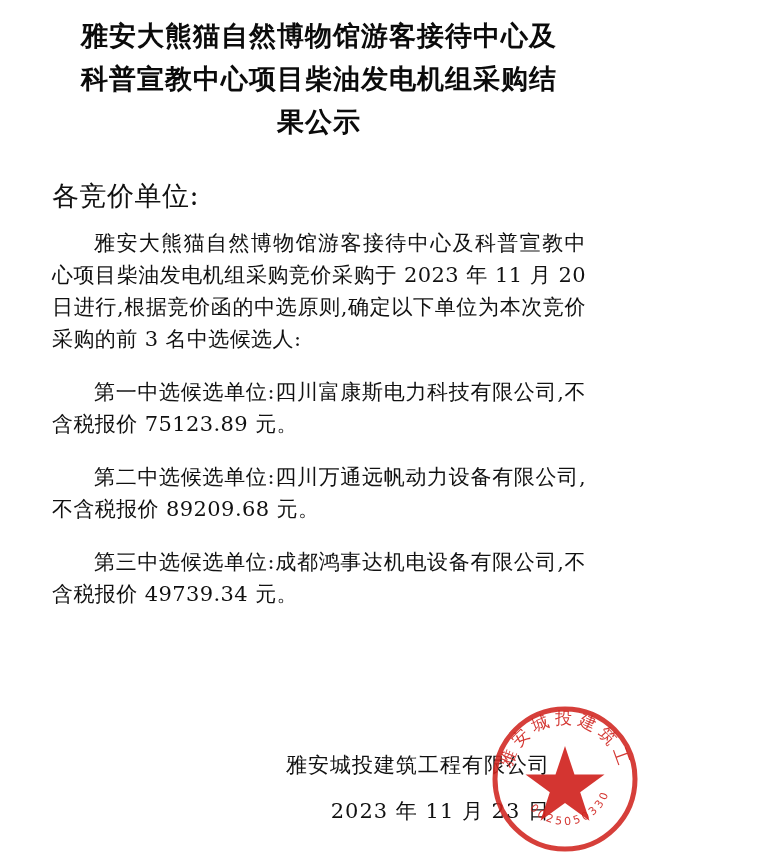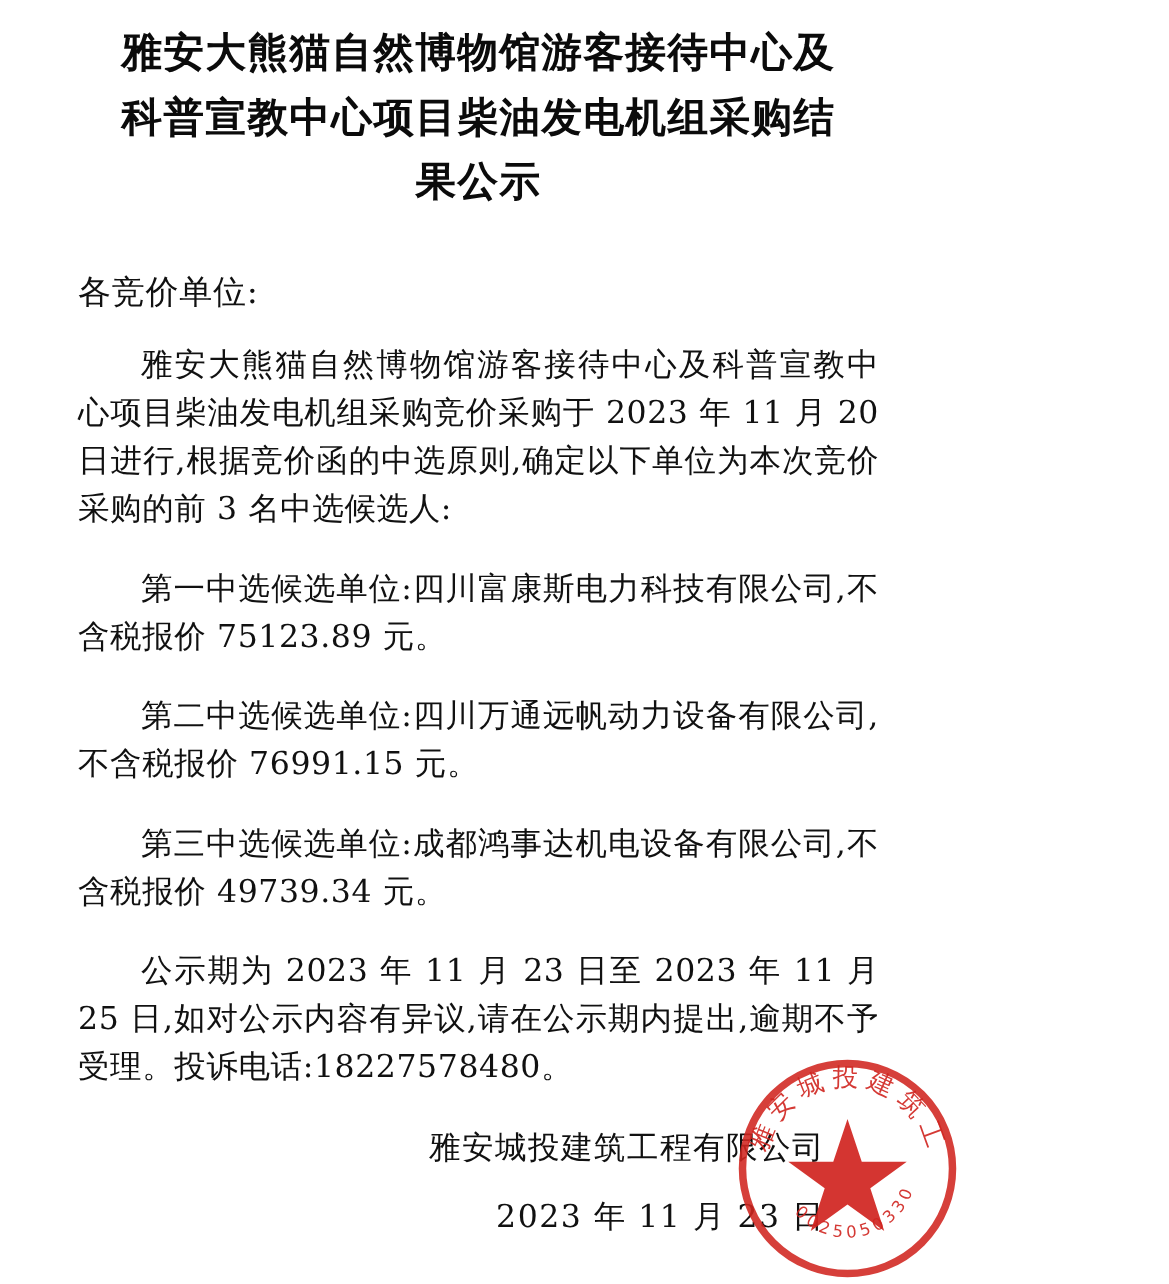--- a/index.html
+++ b/index.html
@@ -26,21 +26,21 @@
     text-align: center;
     font-size: 27px;
     font-weight: bold;
     line-height: 43px;
     letter-spacing: 1px;
     padding-top: 14px;
     margin: 0 22px;
     color: #0b0b0b;
   }
   .salutation {
-    font-size: 22px;
+    font-size: 27px;
     line-height: 34px;
     margin-top: 36px;
     letter-spacing: 0.5px;
   }
   .para {
     font-size: 21px;
     line-height: 32px;
     text-align: justify;
     text-justify: inter-ideograph;
     letter-spacing: 0.4px;
@@ -78,23 +78,22 @@
 <body>
 
 <div class="page">
 
   <h1 class="doc-title">雅安大熊猫自然博物馆游客接待中心及科普宣教中心项目柴油发电机组采购结果公示</h1>
 
   <div class="salutation">各竞价单位:</div>
 
   <p class="para">雅安大熊猫自然博物馆游客接待中心及科普宣教中心项目柴油发电机组采购竞价采购于 2023 年 11 月 20 日进行,根据竞价函的中选原则,确定以下单位为本次竞价采购的前 3 名中选候选人:</p>
   <p class="para tight">第一中选候选单位:四川富康斯电力科技有限公司,不含税报价 75123.89 元。</p>
-  <p class="para tight">第二中选候选单位:四川万通远帆动力设备有限公司,不含税报价 76991.15 元。</p>
+  <p class="para tight">第二中选候选单位:四川万通远帆动力设备有限公司,不含税报价 89209.68 元。</p>
   <p class="para tight">第三中选候选单位:成都鸿事达机电设备有限公司,不含税报价 49739.34 元。</p>
-  <p class="para tight">公示期为 2023 年 11 月 23 日至 2023 年 11 月 25 日,如对公示内容有异议,请在公示期内提出,逾期不予受理。投诉电话:18227578480。</p>
 
   <div class="sign-block">
     <span class="sign-line">雅安城投建筑工程有限公司</span>
     <span class="sign-line">2023 年 11 月 23 日</span>
   </div>
 
   <div class="seal">
     <svg width="158" height="158" viewBox="0 0 158 158" aria-hidden="true">
       <defs>
         <path id="sealTopArc" d="M 24,79 A 55,55 0 0 1 134,79" fill="none"></path>

